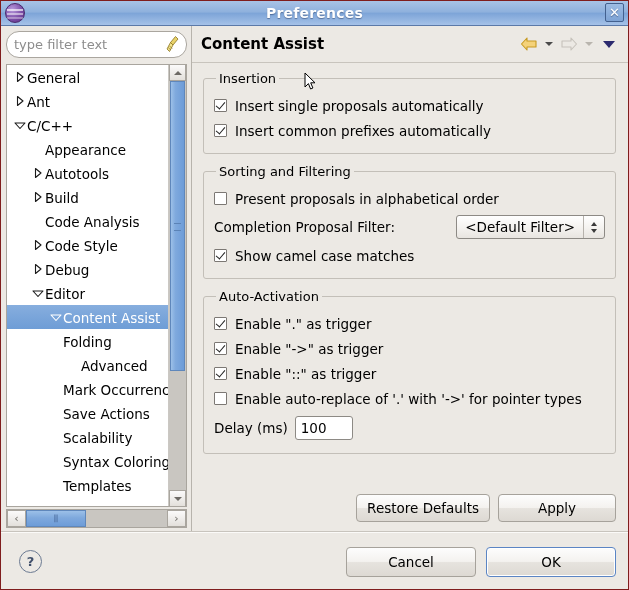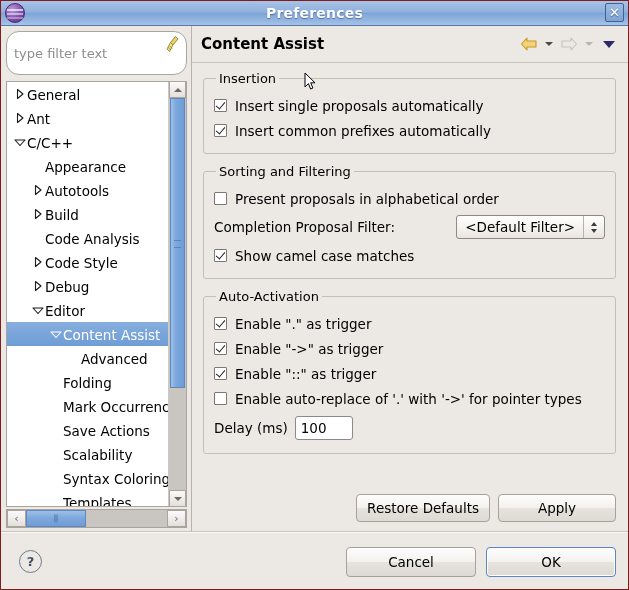--- a/index.html
+++ b/index.html
@@ -93,21 +93,21 @@
     width: 190px;
     box-sizing: border-box;
     background: #ece9e4;
     padding: 5px 4px 0 5px;
     display: flex;
     flex-direction: column;
     flex: none;
   }
   .filter-box {
     position: relative;
-    height: 44px;
+    height: 27px;
     box-sizing: border-box;
     background: #ffffff;
     border: 1px solid #aaa69f;
     border-radius: 13px;
     display: flex;
     align-items: flex-end;
     flex: none;
   }
   .filter-input {
     border: 0;
@@ -558,22 +558,22 @@
                 </svg></span><span class="tree-label">Code Style</span></div>
             <div class="tree-row" style="padding-left: 24px;"><span class="tri"><svg width="14" height="12" viewBox="0 0 14 12">
                   <path d="M4.5 1.5 L10 6 L4.5 10.5 Z" fill="none" stroke="#1a1a1a" stroke-width="1.1" stroke-linejoin="round"></path>
                 </svg></span><span class="tree-label">Debug</span></div>
             <div class="tree-row" style="padding-left: 24px;"><span class="tri"><svg width="14" height="12" viewBox="0 0 14 12">
                   <path d="M2 4 L12 4 L7 9.5 Z" fill="none" stroke="#1a1a1a" stroke-width="1.1" stroke-linejoin="round"></path>
                 </svg></span><span class="tree-label">Editor</span></div>
             <div class="tree-row selected" style="padding-left: 42px;"><span class="tri"><svg width="14" height="12" viewBox="0 0 14 12">
                   <path d="M2 4 L12 4 L7 9.5 Z" fill="none" stroke="#ffffff" stroke-width="1.1" stroke-linejoin="round"></path>
                 </svg></span><span class="tree-label">Content Assist</span></div>
+            <div class="tree-row" style="padding-left: 42px;"><span class="tri"></span><span class="tree-label">Folding</span></div>
             <div class="tree-row" style="padding-left: 60px;"><span class="tri"></span><span class="tree-label">Advanced</span></div>
-            <div class="tree-row" style="padding-left: 42px;"><span class="tri"></span><span class="tree-label">Folding</span></div>
             <div class="tree-row" style="padding-left: 42px;"><span class="tri"></span><span class="tree-label">Mark Occurrences</span></div>
             <div class="tree-row" style="padding-left: 42px;"><span class="tri"></span><span class="tree-label">Save Actions</span></div>
             <div class="tree-row" style="padding-left: 42px;"><span class="tri"></span><span class="tree-label">Scalability</span></div>
             <div class="tree-row" style="padding-left: 42px;"><span class="tri"></span><span class="tree-label">Syntax Coloring</span></div>
             <div class="tree-row" style="padding-left: 42px;"><span class="tri"></span><span class="tree-label">Templates</span></div>
           </div>
         <div class="vscroll">
           <div class="sb-btn top">
             <span class="chev up"></span>
           </div>

